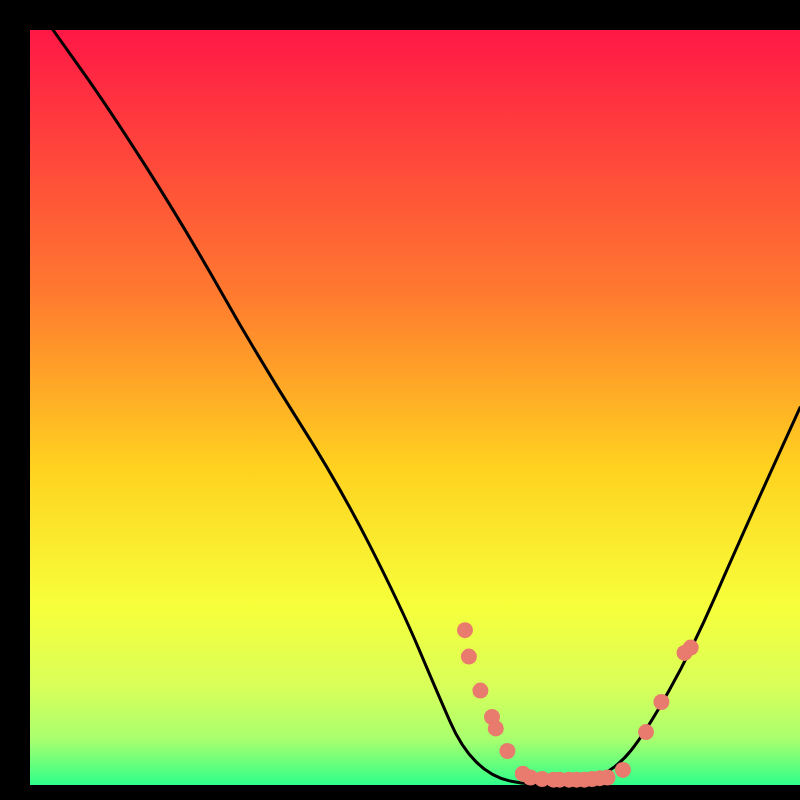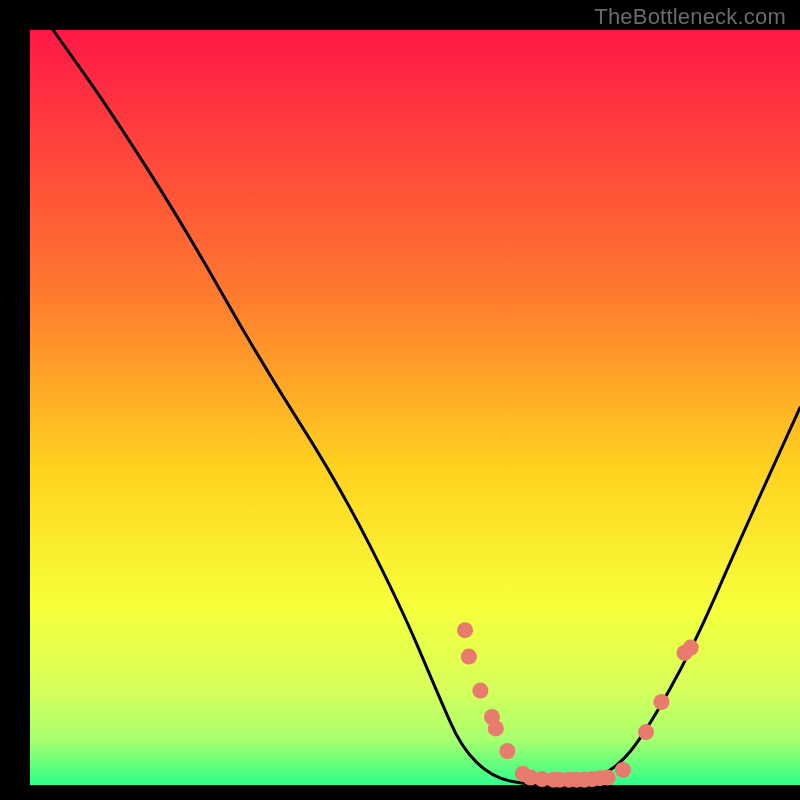--- a/index.html
+++ b/index.html
@@ -30,21 +30,20 @@
   svg {
     position: absolute;
     top: 0;
     left: 0;
   }
 </style>
 </head>
 <body>
 <div class="stage">
 
-  <div class="watermark">TheBottleneck.com</div>
 
   <svg id="chart-svg" width="800" height="800" viewBox="0 0 800 800">
     <defs>
       <linearGradient id="bg-grad" x1="0" y1="0" x2="0" y2="1">
         <stop id="g0" offset="0%" stop-color="#ff1846"></stop>
         <stop id="g1" offset="35%" stop-color="#ff7a2f"></stop>
         <stop id="g2" offset="58%" stop-color="#ffd21f"></stop>
         <stop id="g3" offset="76%" stop-color="#f7ff3a"></stop>
         <stop id="g4" offset="87%" stop-color="#d8ff5a"></stop>
         <stop id="g5" offset="94%" stop-color="#a8ff6e"></stop>

